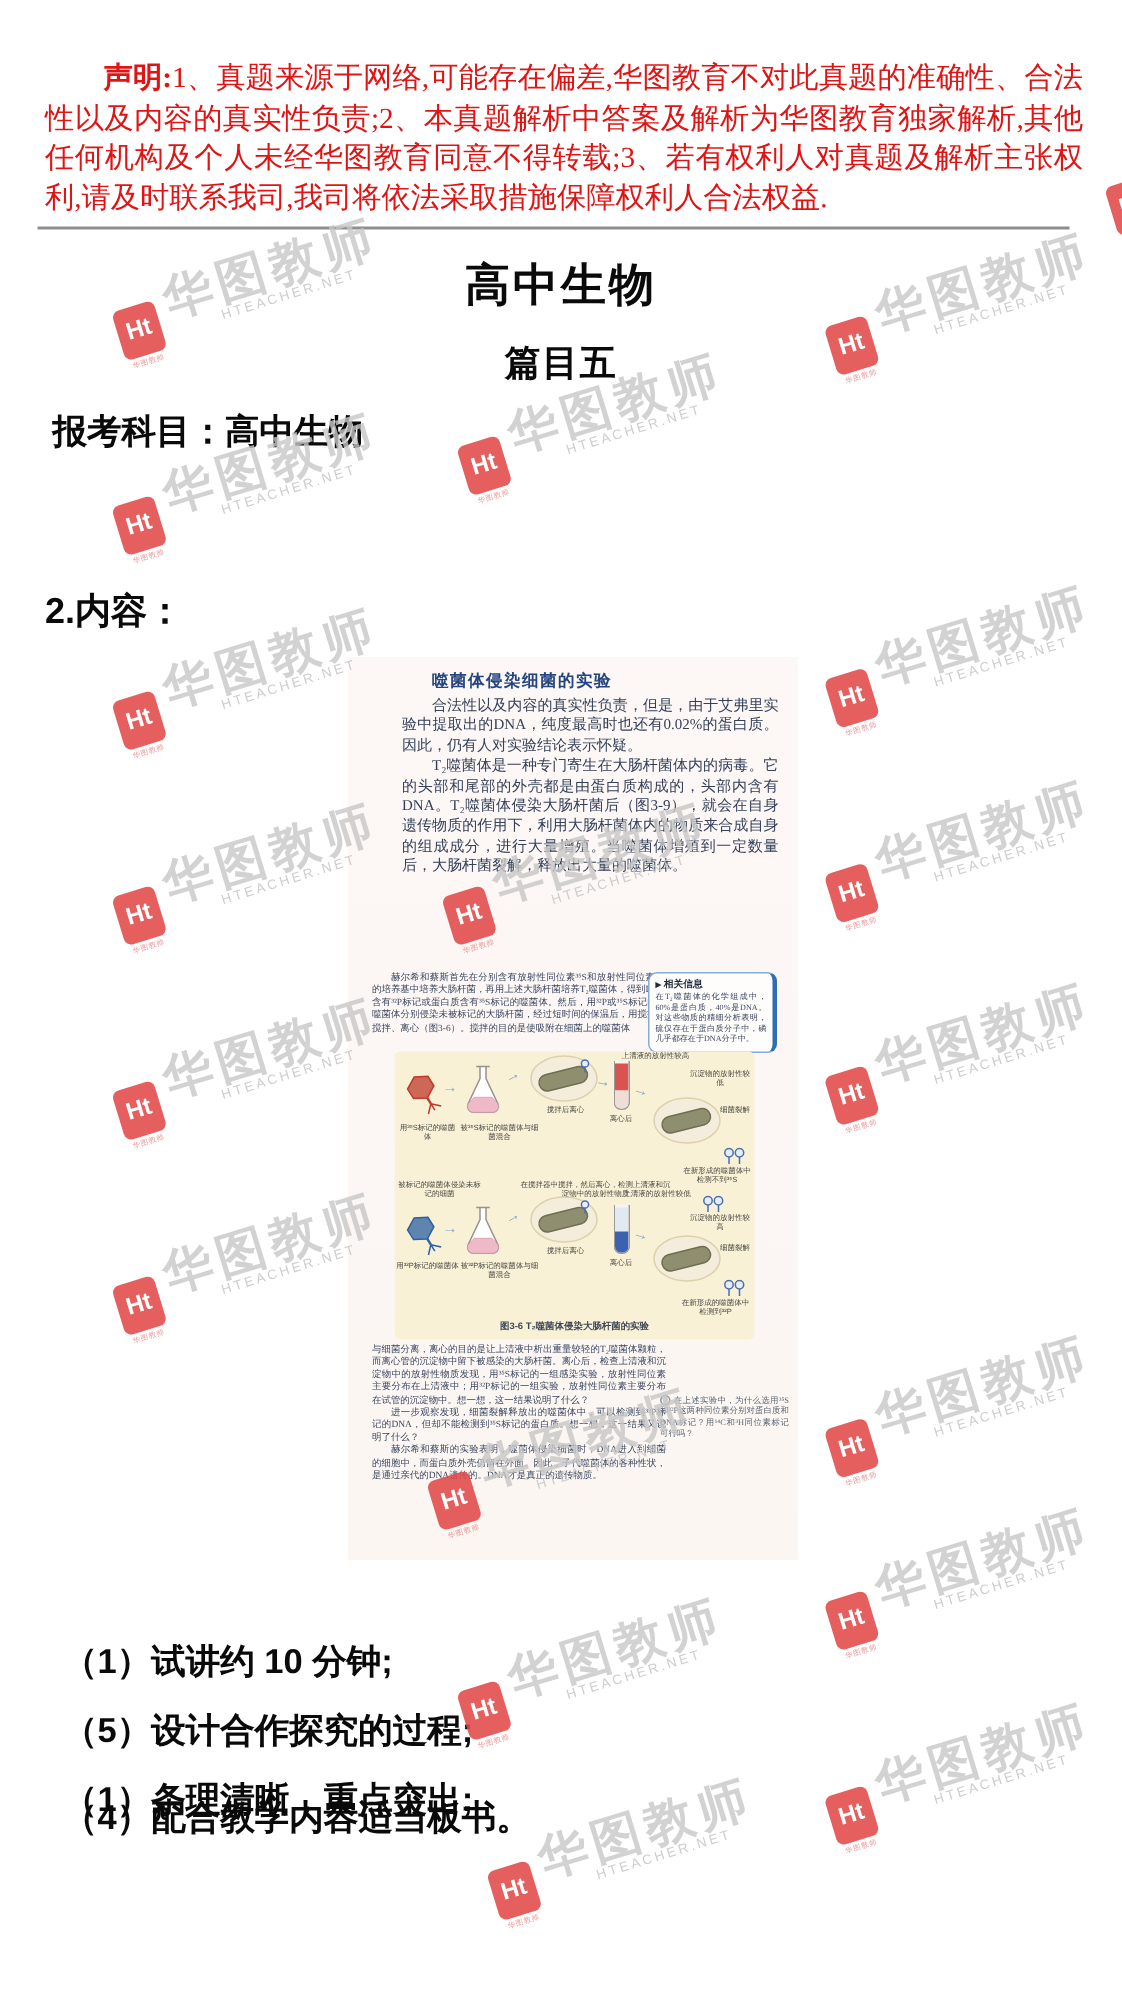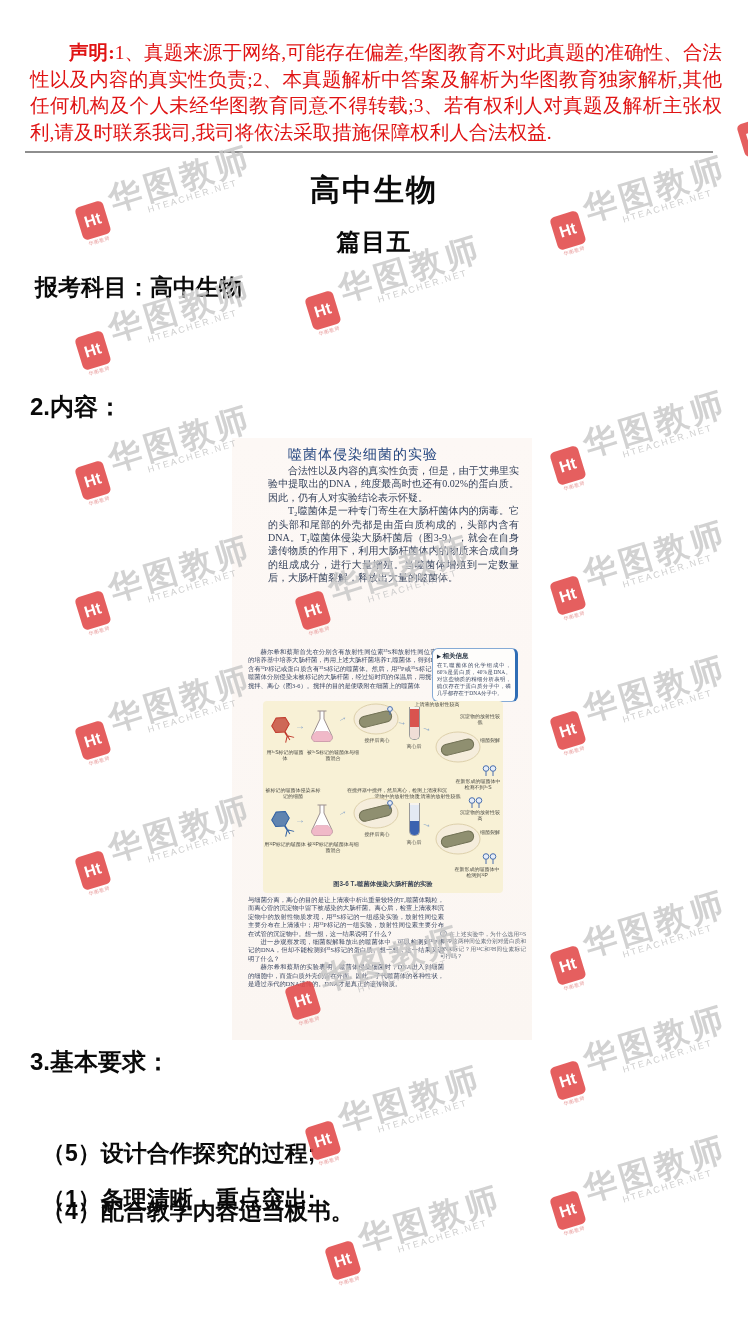--- a/index.html
+++ b/index.html
@@ -46,21 +46,21 @@
     letter-spacing:4px; line-height:1; white-space:nowrap;
   }
   .wm-domain { display:block; font-size:9px; color:#cbcbcb; letter-spacing:2px; margin:-1px 0 0 34px; opacity:.95; }
 
   
   .scan {
     left:232px; top:438px; width:300px; height:602px;
     background:linear-gradient(180deg,#fdf8f5 0%,#fcf7f4 40%,#fbf6f2 100%);
     font-family:"Liberation Serif", serif; color:#33405a; z-index:10;
   }
-  .tb-heading { left:56px; top:8px; font-size:14px; font-weight:400; color:#24457f; letter-spacing:1px; }
+  .tb-heading { left:56px; top:8px; font-size:11px; font-weight:700; color:#24457f; letter-spacing:1px; }
   .tb-main { left:36px; top:26px; width:251px; font-size:10px; line-height:13.4px; text-align:justify; }
   .tb-main p { text-indent:2em; }
   .tb-small { left:16px; top:210px; width:196px; font-size:6.3px; line-height:8.4px; text-align:justify; text-indent:2em; color:#3a4660; }
   .info-box {
     left:200px; top:210px; width:86px; height:54px;
     border:1px solid #86abd6; border-right:3px solid #2f6db5; border-radius:6px;
     padding:3px 4px; background:#fefdfb;
   }
   .info-title { font-size:6.5px; font-weight:700; color:#1d2a3a; }
   .info-title .tri { color:#1d2a3a; font-size:5px; }
@@ -231,21 +231,21 @@
 
     <div class="abs tb-bottom">
       <p style="text-indent:0;">与细菌分离，离心的目的是让上清液中析出重量较轻的T₂噬菌体颗粒，而离心管的沉淀物中留下被感染的大肠杆菌。离心后，检查上清液和沉淀物中的放射性物质发现，用³⁵S标记的一组感染实验，放射性同位素主要分布在上清液中；用³²P标记的一组实验，放射性同位素主要分布在试管的沉淀物中。想一想，这一结果说明了什么？</p>
       <p>进一步观察发现，细菌裂解释放出的噬菌体中，可以检测到³²P标记的DNA，但却不能检测到³⁵S标记的蛋白质。想一想，这一结果又说明了什么？</p>
       <p>赫尔希和蔡斯的实验表明，噬菌体侵染细菌时，DNA进入到细菌的细胞中，而蛋白质外壳仍留在外面。因此，子代噬菌体的各种性状，是通过亲代的DNA遗传的。DNA才是真正的遗传物质。</p>
     </div>
 
     <div class="abs margin-note"><span class="q-icon">?</span><span>在上述实验中，为什么选用³⁵S和³²P这两种同位素分别对蛋白质和DNA标记？用¹⁴C和³H同位素标记可行吗？</span></div>
   </div>
 
-  <div class="abs sec-heading" style="top:1046px;">3.基本要求：</div>
+  <div class="abs req-item" style="top:1092px;">（1）试讲约 10 分钟;</div>
   <div class="abs req-item" style="top:1138px;">（5）设计合作探究的过程;</div>
   <div class="abs req-item" style="top:1184px;">（1）条理清晰，重点突出;</div>
   <div class="abs req-item" style="top:1196px;">（4）配合教学内容适当板书。</div>
 
   <div id="watermark-layer">
       <div class="wm" style="left: 732px; top: 112px;">
     <div class="wm-logo">
       <span class="wm-logo-glyph">Ht</span>
 
     </div>

